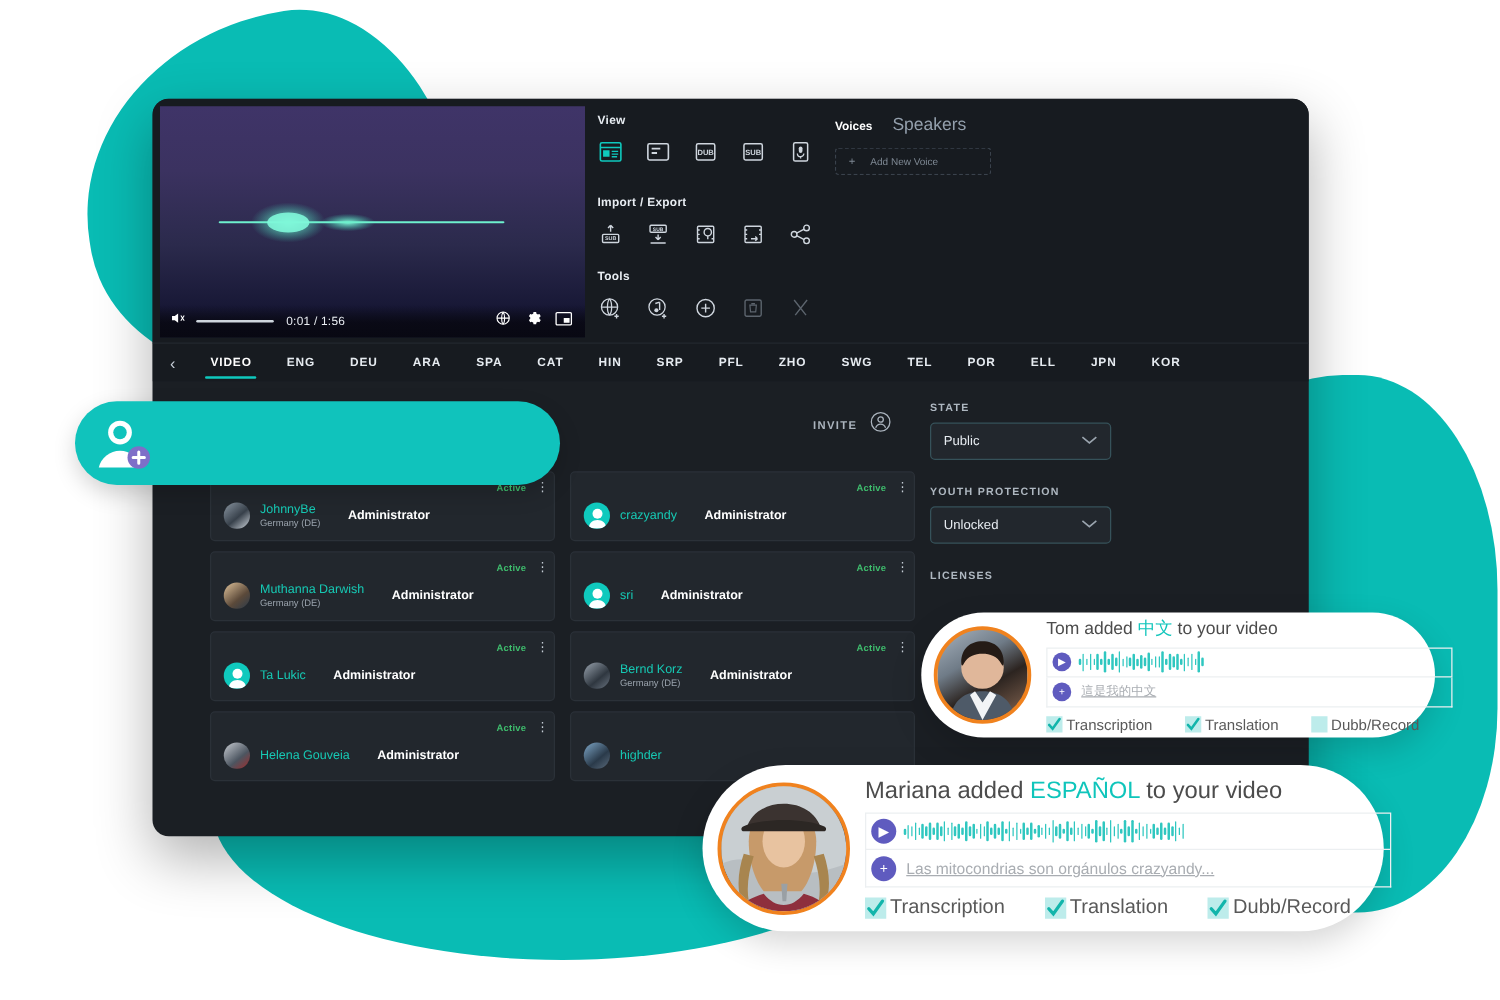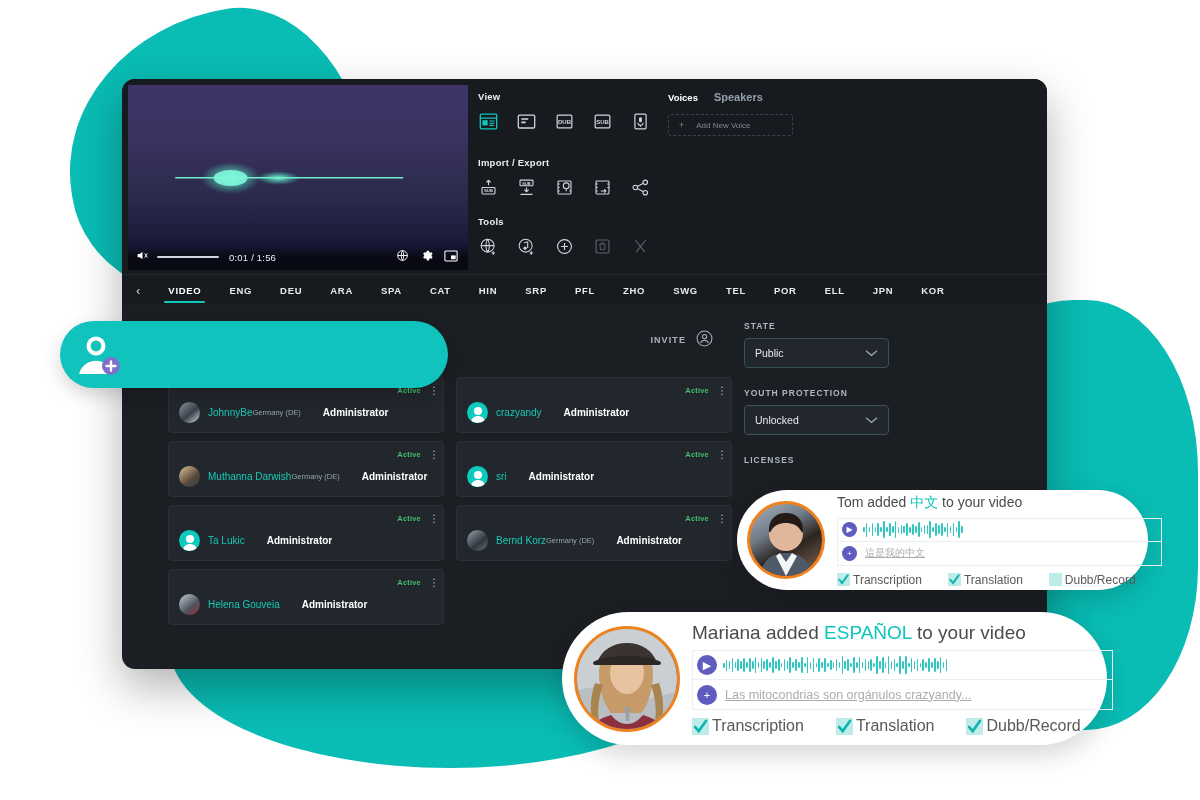--- a/index.html
+++ b/index.html
@@ -56,21 +56,21 @@
   .panel{ flex:1; padding:12px 0 0 10px; color:#cfd6de; position:relative;}
   .sec-title{ font-size:9.5px; font-weight:bold; color:#e8edf2; letter-spacing:.25px; }
   .icon-row{ display:flex; gap:18px; margin-top:9px; }
   .ibox{ width:20px; height:20px; display:flex; align-items:center; justify-content:center;}
   .ibox svg{ display:block; }
   .panel-cols{ display:flex; }
   .col-left{ width:190px; }
   .col-right{ margin-left:0; }
   .voices-hdr{ display:flex; gap:16px; align-items:baseline;}
   .voices-hdr .on{ font-size:9.5px; font-weight:bold; color:#ffffff;}
-  .voices-hdr .off{ font-size:11px; font-weight:bold; color:#94a0ad;}
+  .voices-hdr .off{ font-size:14px; font-weight:normal; color:#94a0ad;}
   .add-voice{
     margin-top:11px; width:125px; height:22px; border:1px dashed #3a424c;
     border-radius:3px; display:flex; align-items:center; color:#7e8893; font-size:8px;
   }
   .add-voice .pl{ margin:0 12px 0 10px; font-size:9px;}
 
   
   .tabbar{
     height:31px; background:#171b20; display:flex; align-items:center;
     padding-left:14px; border-top:1px solid #23282e; position:relative;
@@ -104,21 +104,21 @@
   .av{ width:21px; height:21px; border-radius:50%; flex:none; overflow:hidden; background:#0fc9bd; position:relative;}
   .av.photo-a{ background:linear-gradient(140deg,#8e9aa6,#38414b 55%,#cfd6dd);}
   .av.photo-b{ background:linear-gradient(140deg,#e0c39b,#5c4a3a 60%,#2b3a4a);}
   .av.photo-c{ background:linear-gradient(140deg,#c8ccd2,#4c5560 60%,#a02c2c);}
   .av.photo-d{ background:linear-gradient(140deg,#9aa4af,#2f3740 60%,#6a7480);}
   .av.photo-e{ background:linear-gradient(140deg,#7fa8c9,#2a3a4a 60%,#5b6b7b);}
   .av-person{ position:absolute; left:50%; top:4px; transform:translateX(-50%);}
   .uname{ font-size:10px; color:#16c9b4; }
   .uloc{ font-size:7.5px; color:#9aa3ad; margin-top:1px;}
   .urole{ font-size:10px; font-weight:bold; color:#ffffff; margin-left:14px;}
-  .u-stack{ display:flex; }
+  .u-stack{ display:flex; flex-direction:column; }
 
   
   .settings{ width:250px; padding-left:12px;}
   .set-lbl{ font-size:8.5px; font-weight:bold; letter-spacing:1px; color:#aeb7c0; margin-bottom:7px;}
   .select{
     width:145px; height:30px; background:#22272d; border:1px solid #36525a; border-radius:4px;
     display:flex; align-items:center; padding:0 10px; color:#e6ebf0; font-size:10.5px;
   }
   .chev{ margin-left:auto; color:#9aa4ae;}
   .set-block{ margin-bottom:20px;}
@@ -500,20 +500,29 @@
                   <span class="active-lbl">Active</span>
                   <span class="kebab">⋮</span>
                 </div>
                 <div class="ccard-main">
                   <span class="av photo-d"></span>
                   <div class="u-stack">
                     <span class="uname">Bernd Korz</span>
                     <span class="uloc">Germany (DE)</span>
                   </div>
                   <span class="urole">Administrator</span>
+                </div>
+              </div>
+              <div class="ccard">
+                <div class="ccard-top"></div>
+                <div class="ccard-main">
+                  <span class="av photo-e"></span>
+                  <div class="u-stack">
+                    <span class="uname">highder</span>
+                  </div>
                 </div>
               </div>
             </div>
         </div>
       </div>
 
       <div class="settings">
         <div class="set-block">
           <div class="set-lbl">STATE</div>
           <div class="select">

